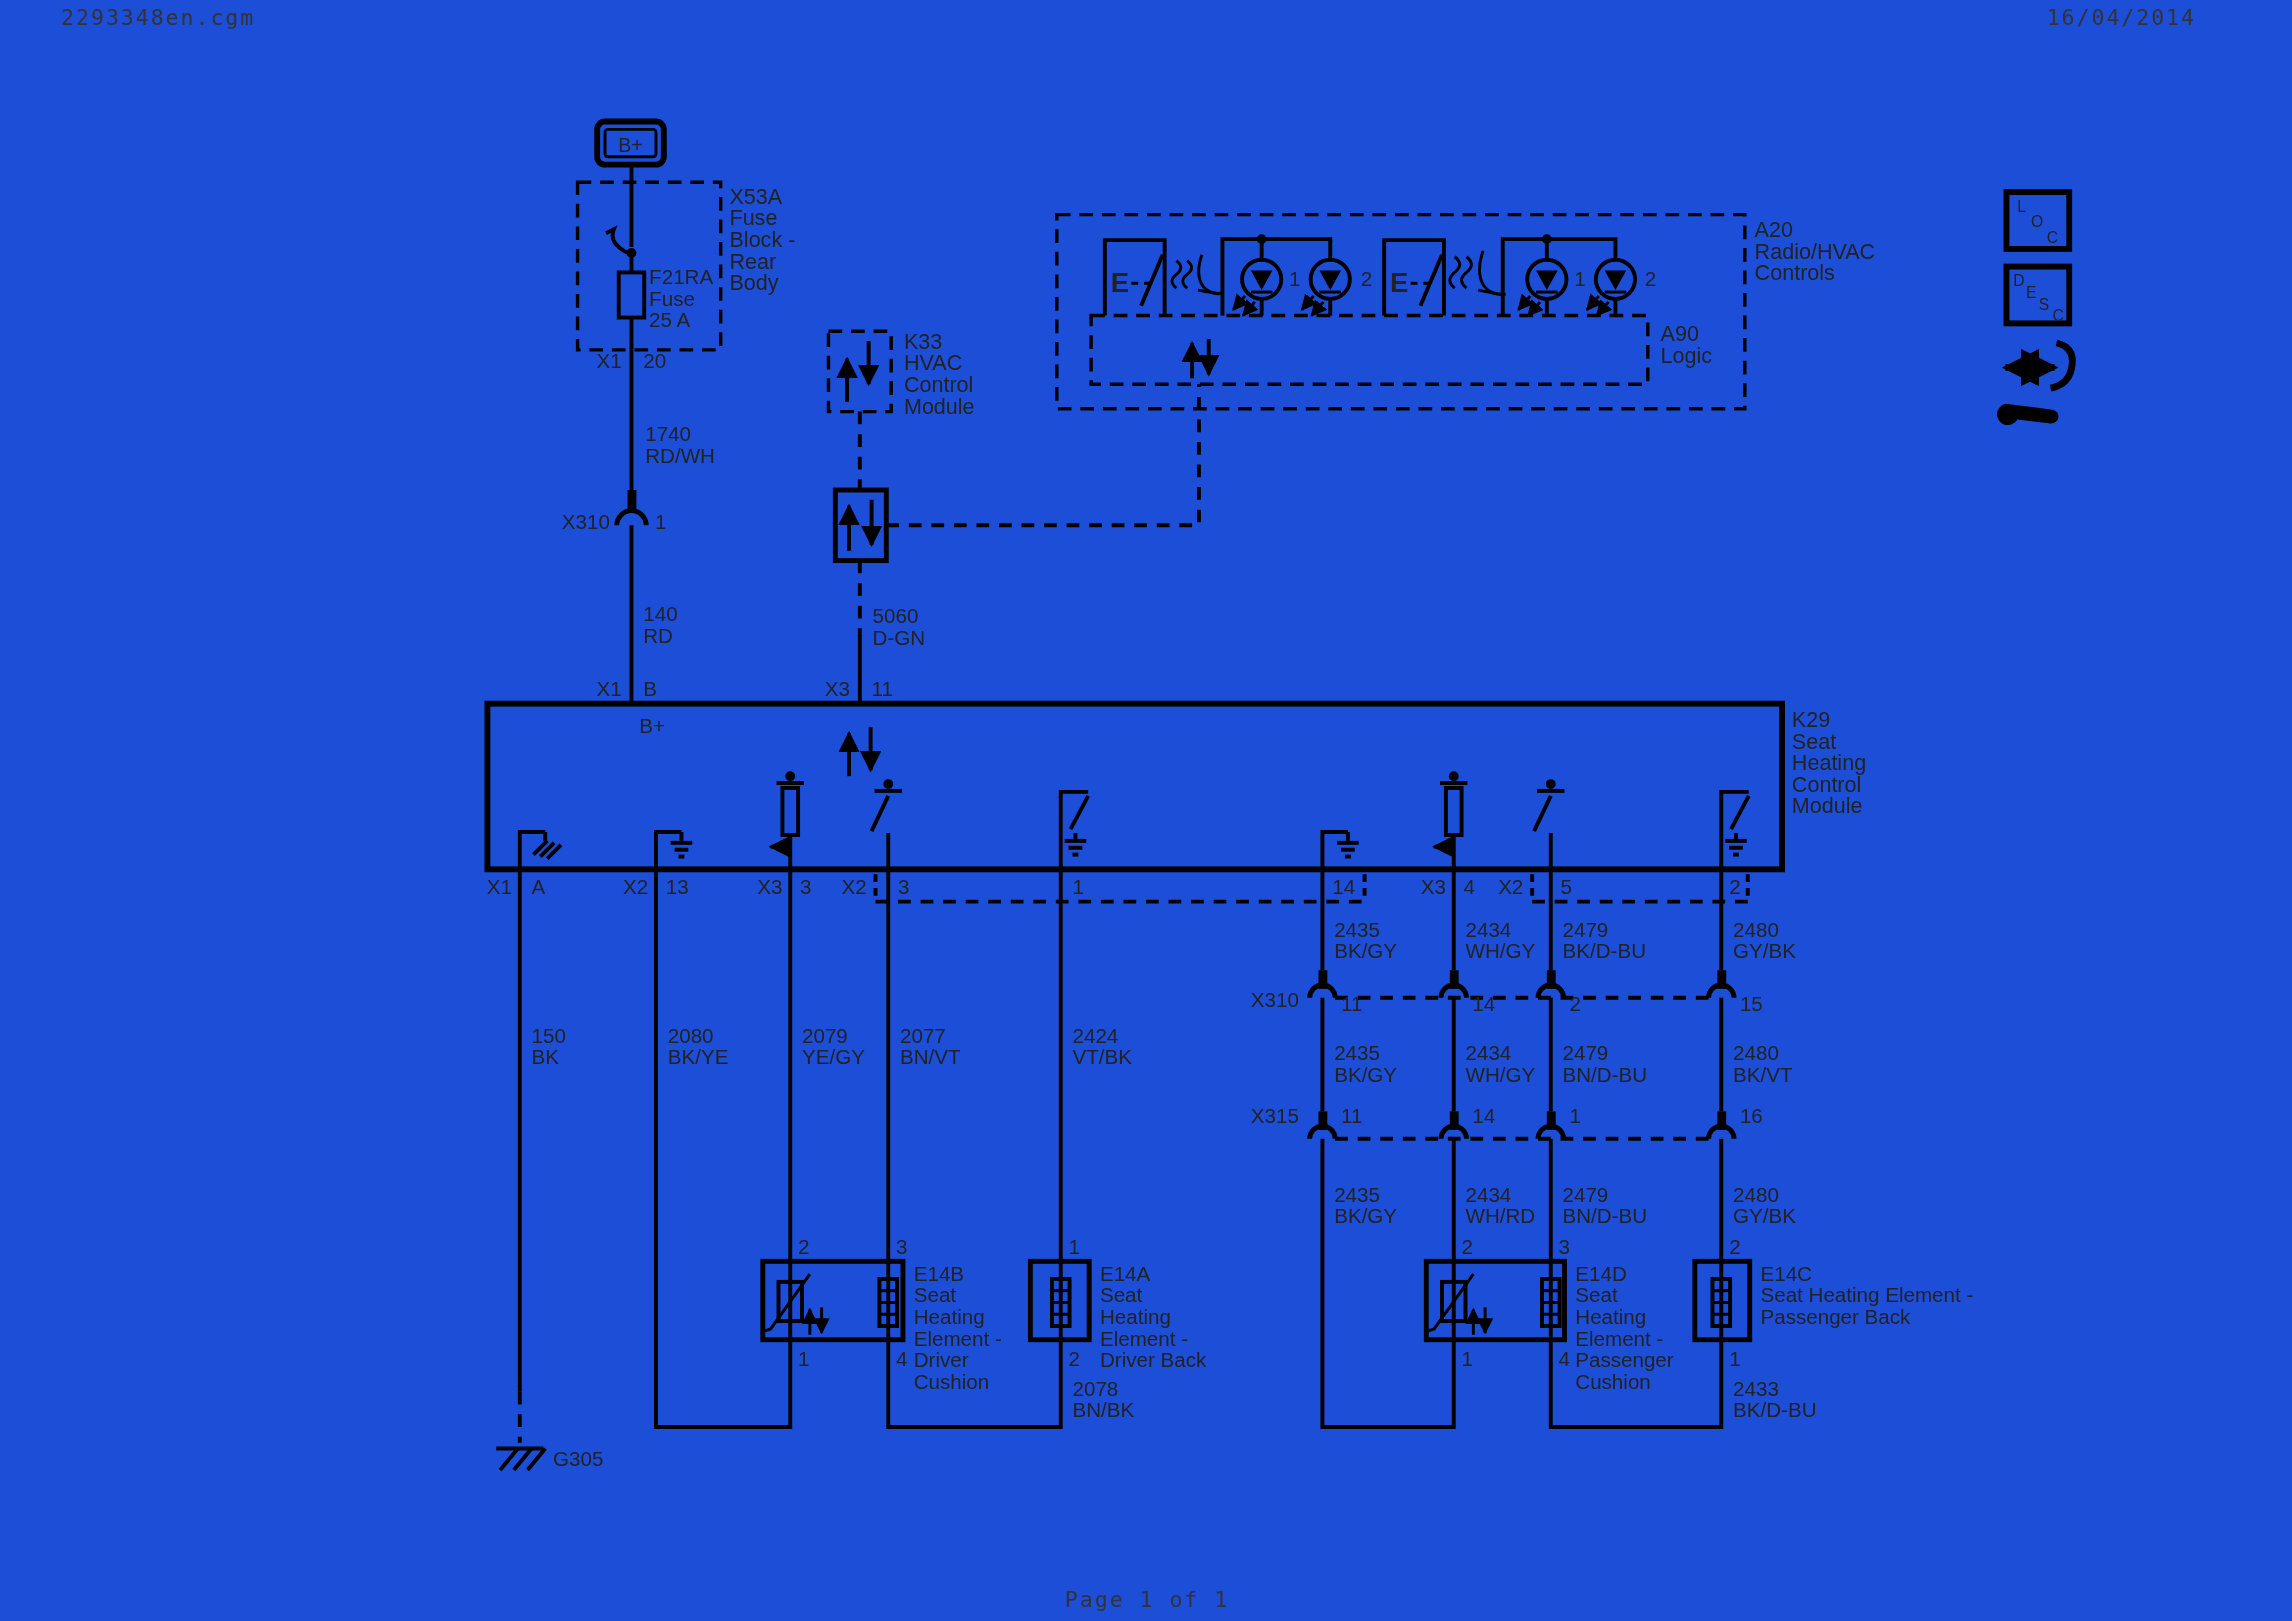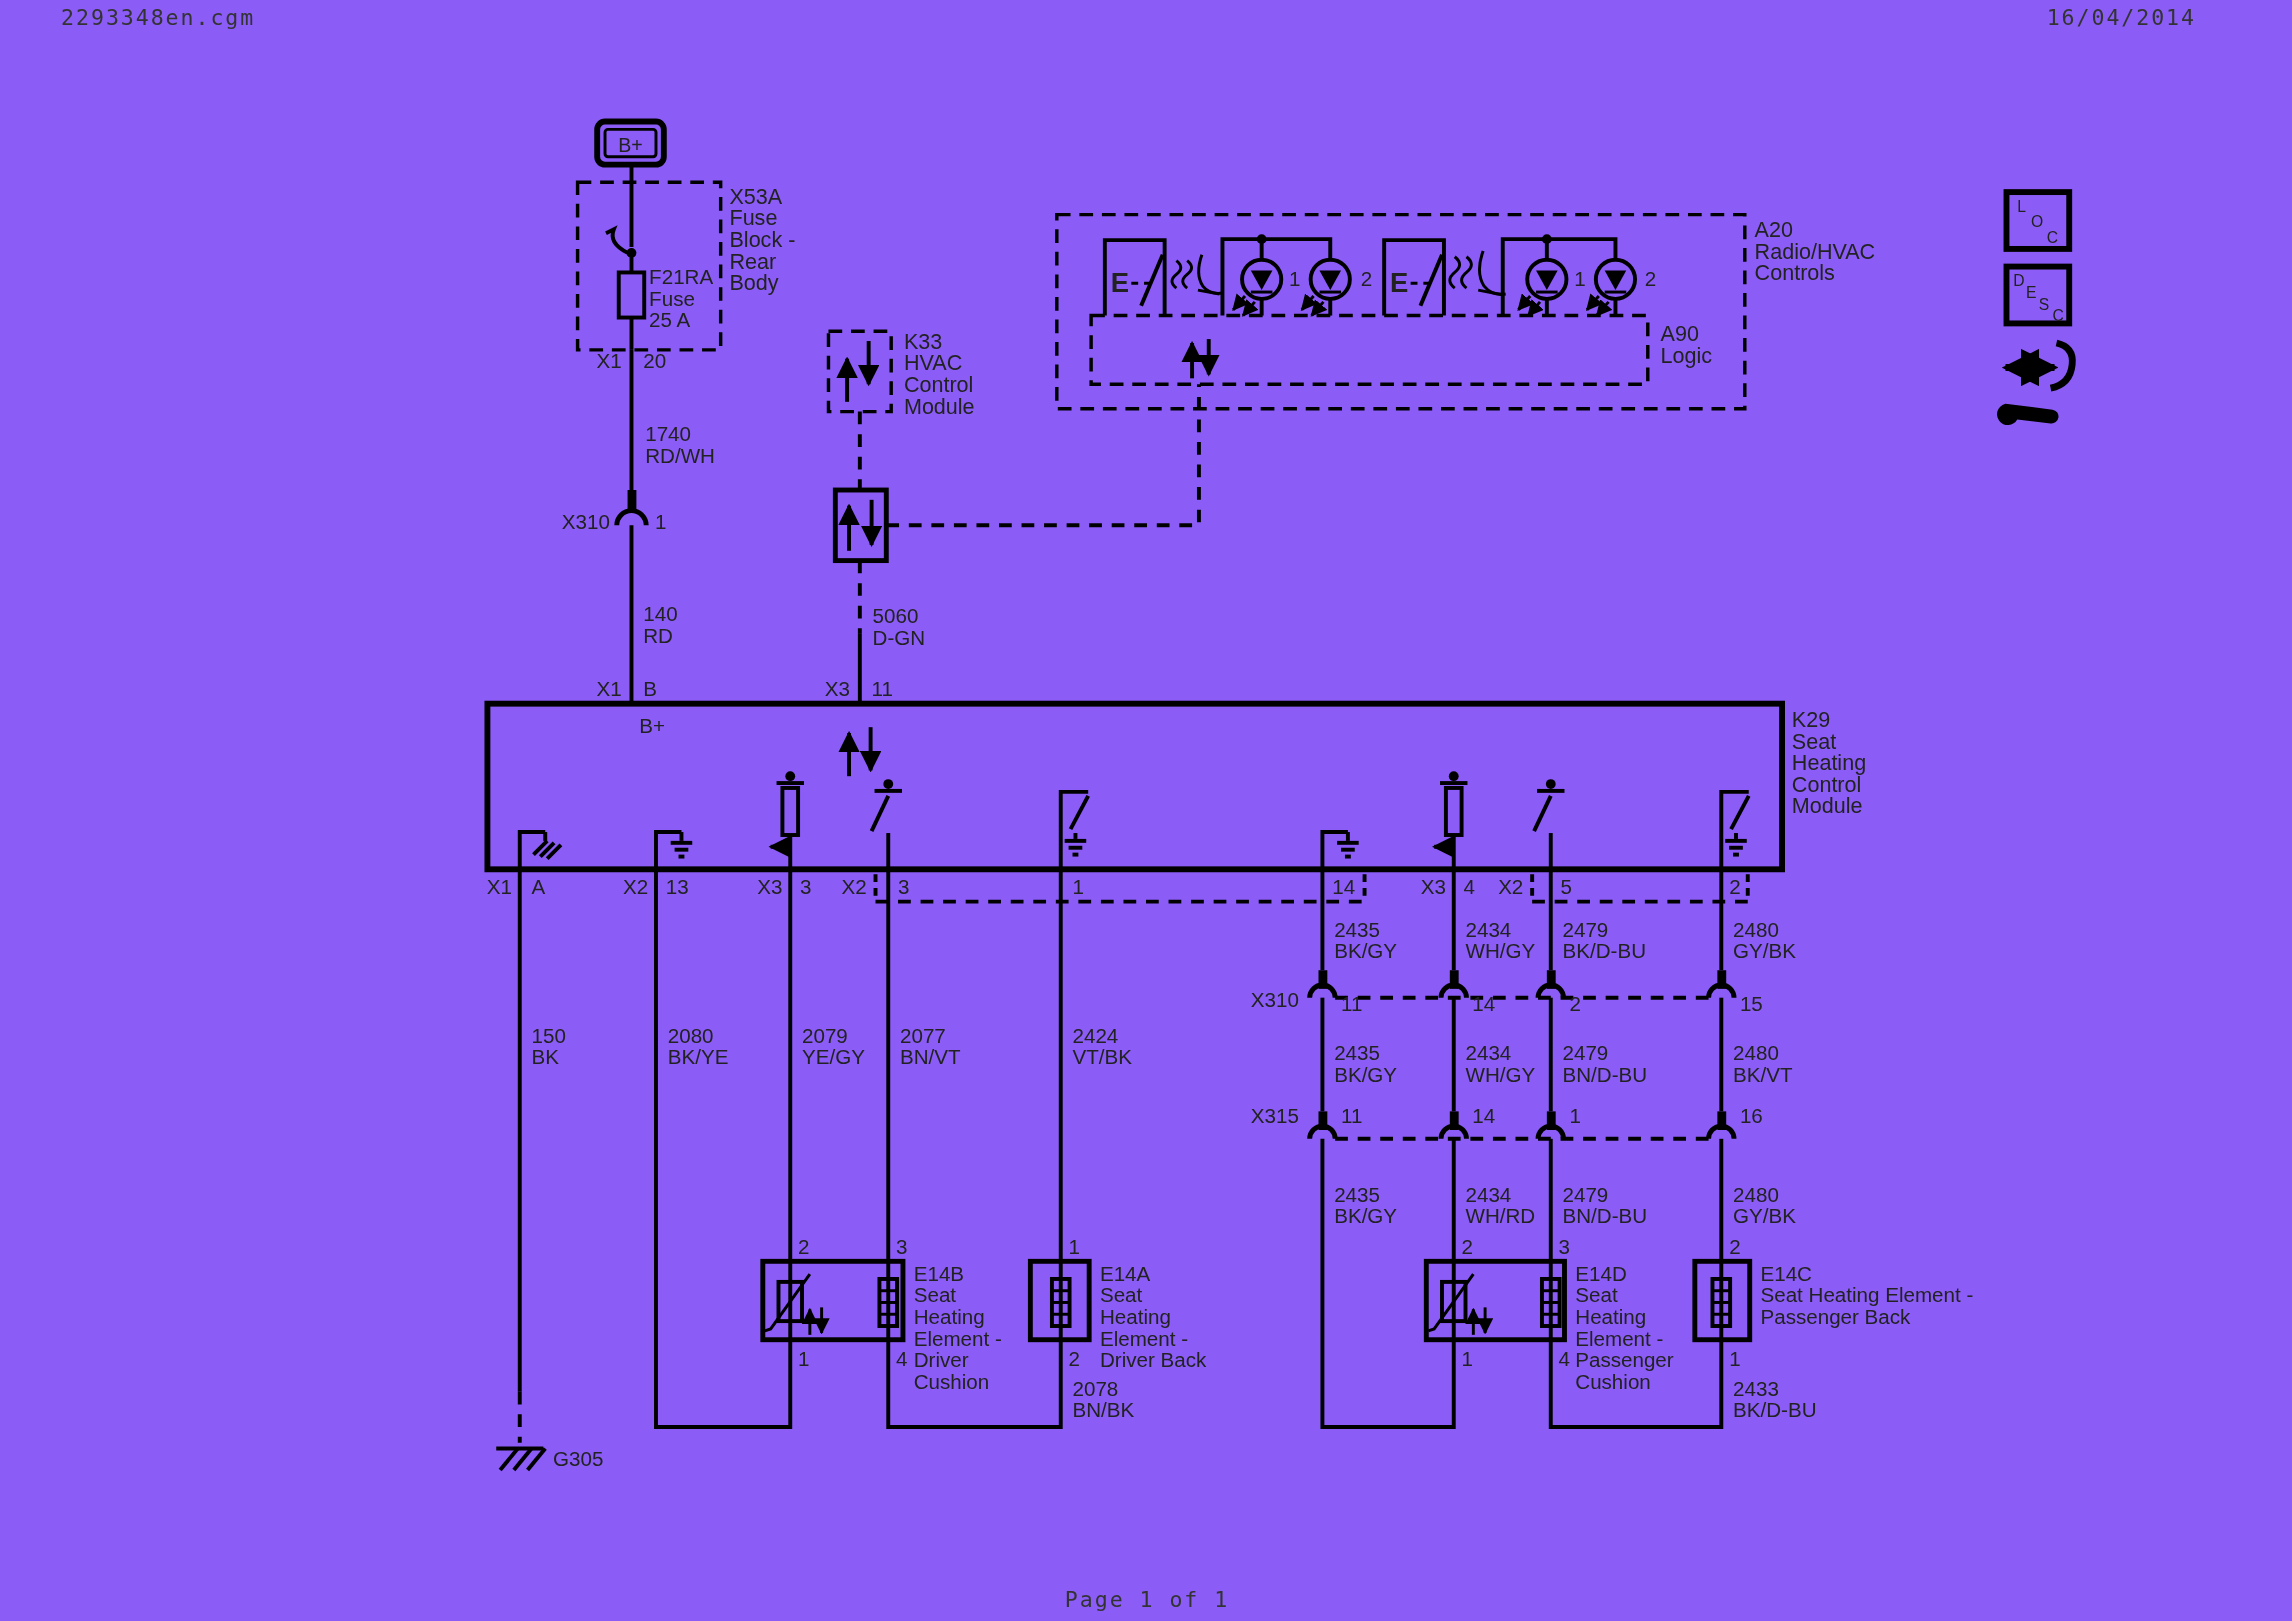--- a/index.html
+++ b/index.html
@@ -1,16 +1,16 @@
 <!DOCTYPE html>
 <html><head>
 <meta charset="utf-8">
 <style>
   html,body{margin:0;padding:0;background:#fff;}
-  #stage{position:relative;width:2293px;height:1621px;background:#8b5cf6;overflow:hidden;}
+  #stage{position:relative;width:2293px;height:1621px;background:#1d4ed8;overflow:hidden;}
   svg{position:absolute;left:0;top:0;}
   text{font-family:"Liberation Sans",sans-serif;font-size:22px;fill:#222;}
   .mono{font-family:"DejaVu Sans Mono",monospace;font-size:22px;fill:#333;letter-spacing:2px;}
   .pin{font-size:21px;}
   .sm{font-size:16px;}
   .big{font-size:28px;font-weight:bold;}
   .w{stroke:#000;stroke-width:4;fill:none;}
   .w3{stroke:#000;stroke-width:3;fill:none;}
   .box{stroke:#000;stroke-width:5;fill:none;}
   .box6{stroke:#000;stroke-width:6;fill:none;}

